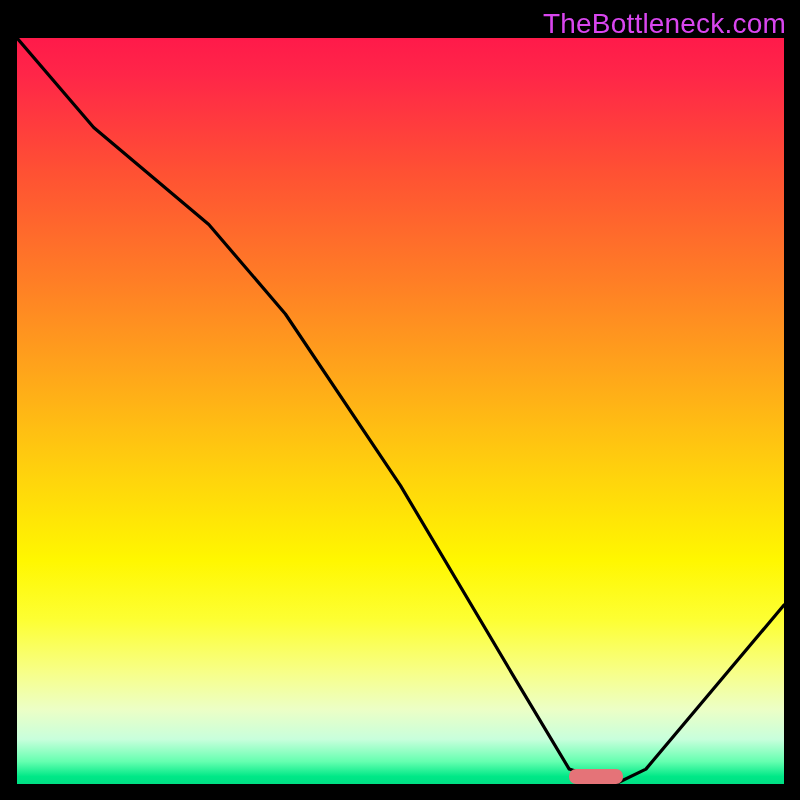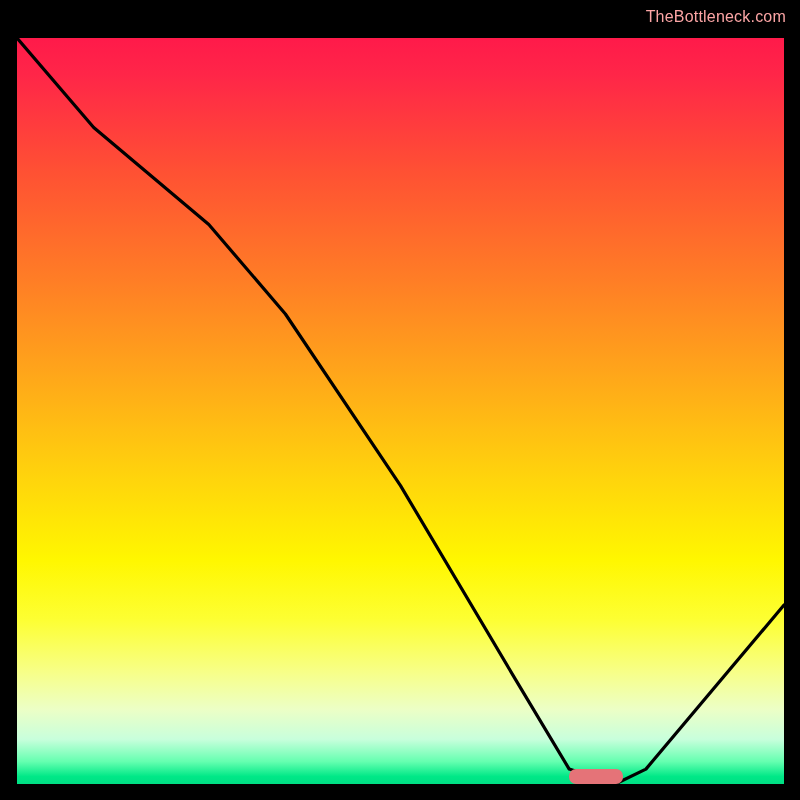--- a/index.html
+++ b/index.html
@@ -42,22 +42,22 @@
     position: absolute;
     width: 54px;
     height: 15px;
     background: #e57378;
     border-radius: 7px;
   }
   .attribution {
     position: absolute;
     top: 8px;
     right: 14px;
-    color: #fca5a5;
-    font-size: 16px;
+    color: #d946ef;
+    font-size: 28px;
     font-weight: 500;
     letter-spacing: 0.2px;
   }
 </style>
 </head>
 <body>
 
 <div class="chart-container">
   <div class="attribution">TheBottleneck.com</div>
   <div class="plot-area">

